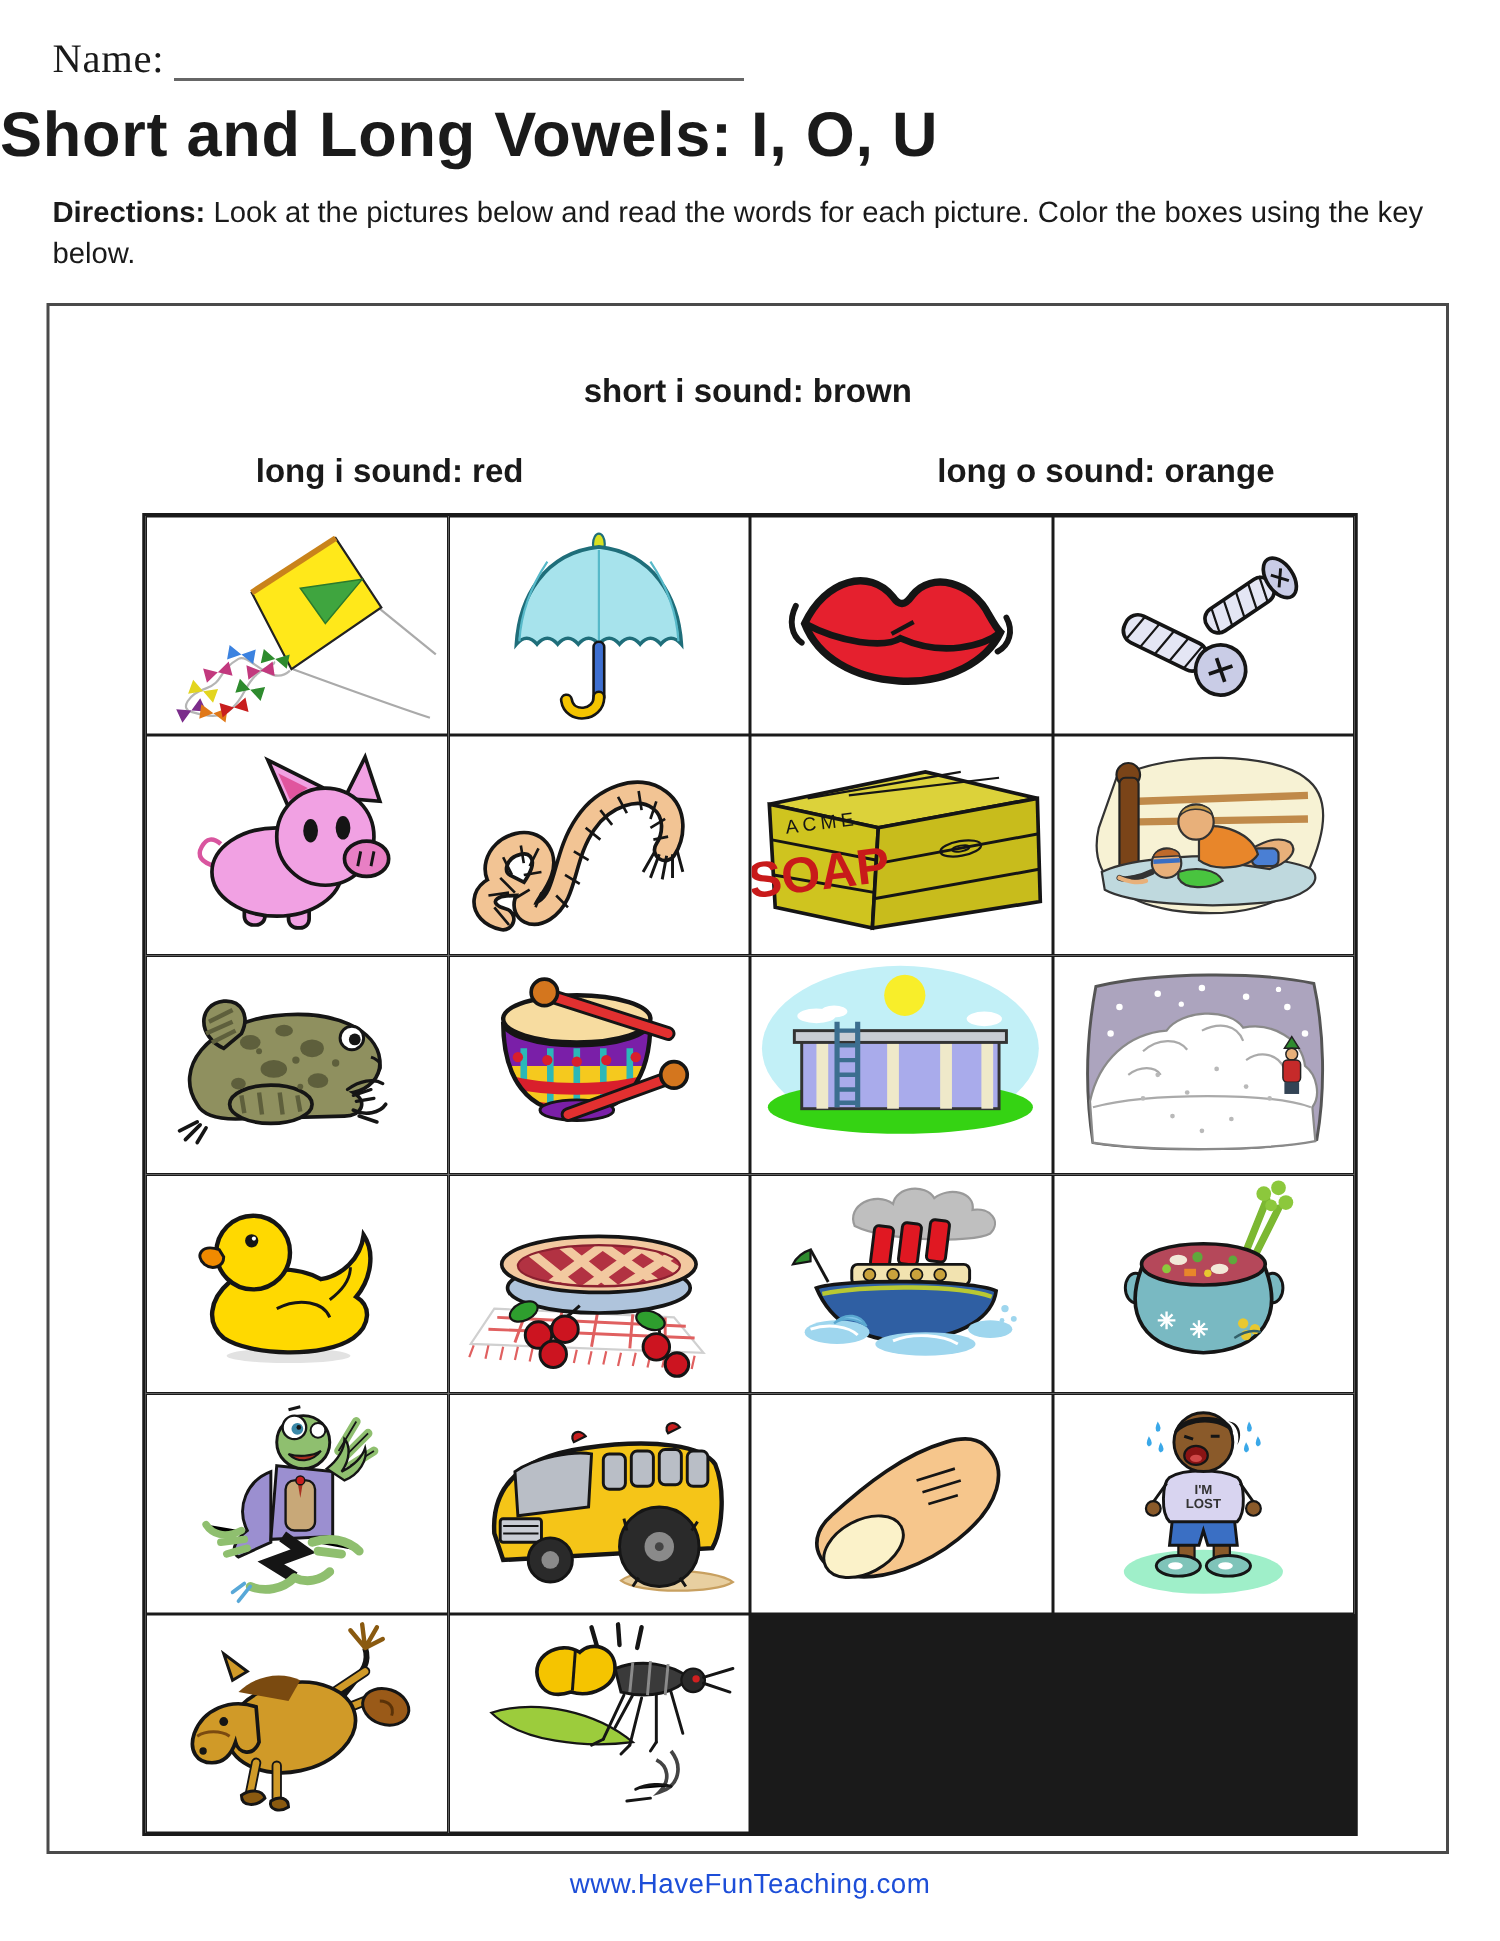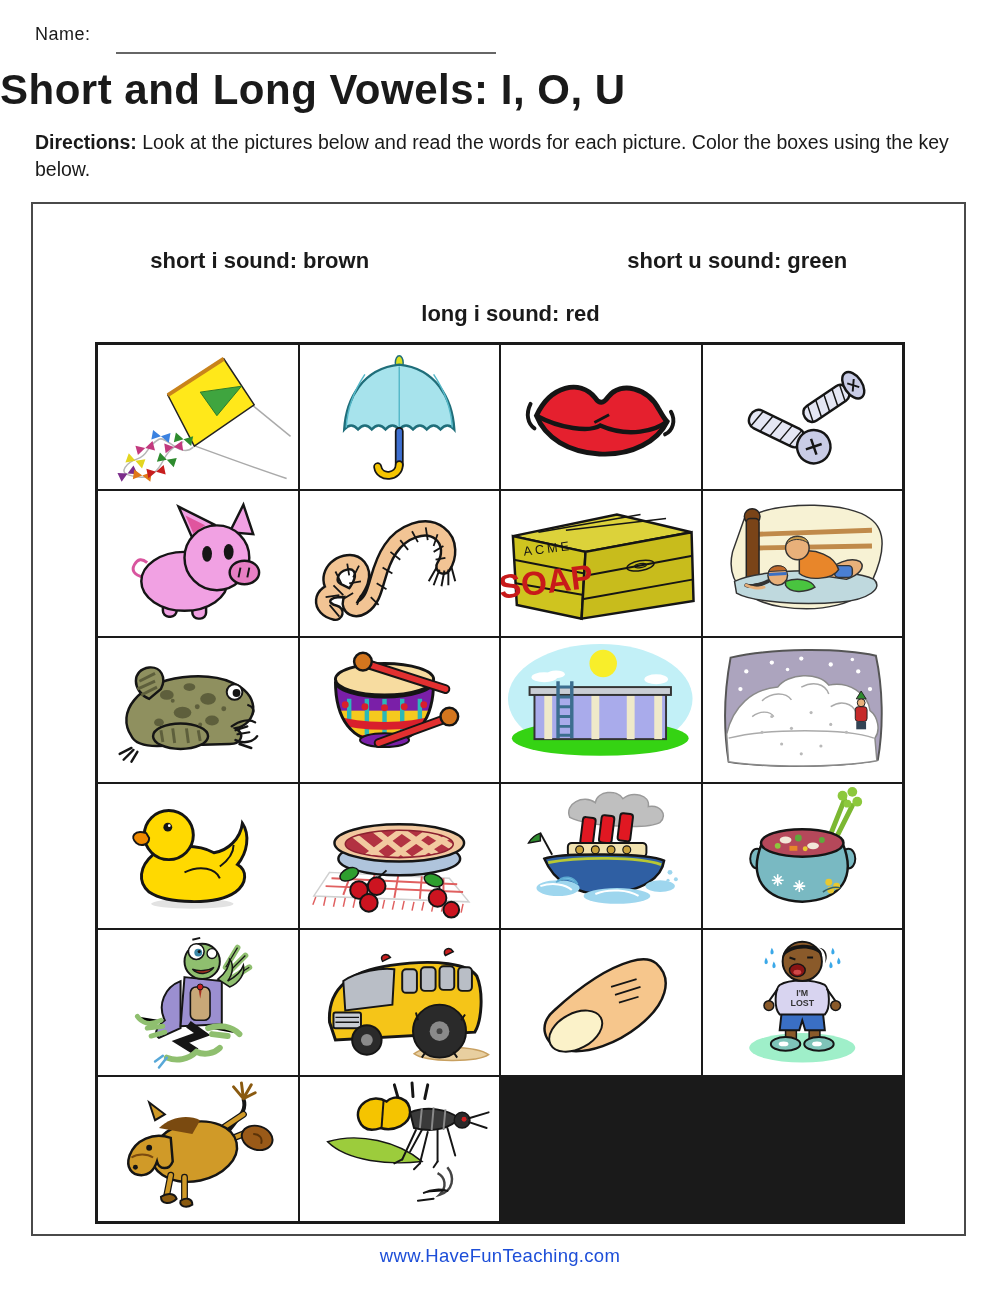--- a/index.html
+++ b/index.html
@@ -1,47 +1,47 @@
 <!DOCTYPE html>
 <html><head>
 <meta charset="utf-8">
 <style>
   html,body{margin:0;padding:0;background:#ffffff;}
   body{width:1000px;height:1294px;position:relative;font-family:"Liberation Sans",sans-serif;color:#1a1a1a;overflow:hidden;}
-  .name-label{position:absolute;left:35px;top:24px;font-size:18px;letter-spacing:.5px;}
+  .name-label{position:absolute;left:35px;top:24px;font-size:27px;letter-spacing:.5px;font-family:Liberation Serif, serif;}
   .name-line{position:absolute;left:116px;top:52px;width:380px;height:0;border-bottom:2px solid #666;}
   .page-title{position:absolute;left:0;top:66px;width:100%;text-align:left;font-size:42px;font-weight:bold;letter-spacing:.5px;}
   .directions{position:absolute;left:35px;top:129px;width:928px;font-size:19.5px;line-height:1.4;}
   .directions b{font-weight:bold;margin-top:33px;}
   .outer-box{position:absolute;left:31px;top:202px;width:935px;height:1034px;border:2px solid #4a4a4a;box-sizing:border-box;background:#fff;}
   .key-row{position:absolute;left:0;width:100%;display:flex;gap:24px;}
   .key-row.r1{top:44px;}
-  .key-row.r2{top:97px;margin-left:12px;}
+  .key-row.r2{top:97px;}
   .key-cell{flex:1;text-align:center;font-size:22px;font-weight:bold;}
   .grid{position:absolute;left:62px;top:138px;width:810px;height:882px;display:grid;grid-template-columns:repeat(4,1fr);grid-template-rows:repeat(6,1fr);border:2px solid #1a1a1a;box-sizing:border-box;background:#1a1a1a;grid-gap:0;}
   .cell{background:#fff;border:1px solid #1a1a1a;box-sizing:border-box;display:flex;align-items:center;justify-content:center;overflow:hidden;}
   .cell svg{width:100%;height:100%;display:block;}
   .footer{position:absolute;left:0;top:1245px;width:100%;text-align:center;font-size:18.5px;color:#1d4ed8;letter-spacing:.3px;}
   text{font-family:"Liberation Sans",sans-serif;}
 </style>
 </head>
 <body>
 
 <div class="name-label">Name:</div>
 <div class="name-line"></div>
 <div class="page-title">Short and Long Vowels: I, O, U</div>
 <div class="directions"><b>Directions:</b><span> Look at the pictures below and read the words for each picture. Color the boxes using the key below.</span></div>
 
 <div class="outer-box">
   <div class="key-row r1">
     <div class="key-cell">short i sound: brown</div>
-    <div class="key-cell">short u sound: green</div>
   </div>
   <div class="key-row r2">
     <div class="key-cell">long i sound: red</div>
+    <div class="key-cell">long o sound: orange</div>
   </div>
 
   <div class="grid">
 
     <div class="cell">
       <svg viewBox="0 0 203 147">
         <path d="M99,103 C140,118 168,128 192,136" stroke="#aaa" stroke-width="1.5" fill="none"></path>
         <path d="M158,62 L196,93" stroke="#aaa" stroke-width="1.5" fill="none"></path>
         <path d="M97,104 C84,116 70,92 62,96 C48,104 52,112 40,116 C28,120 22,130 30,132 C40,135 50,137 57,130 C66,123 66,114 74,107 C80,101 88,100 86,98" stroke="#b5b5b5" stroke-width="1.5" fill="none"></path>
         <path d="M128,14 L159,61 L98,103 L71,51 Z" fill="#FFE81A" stroke="#222" stroke-width="1.5"></path>

